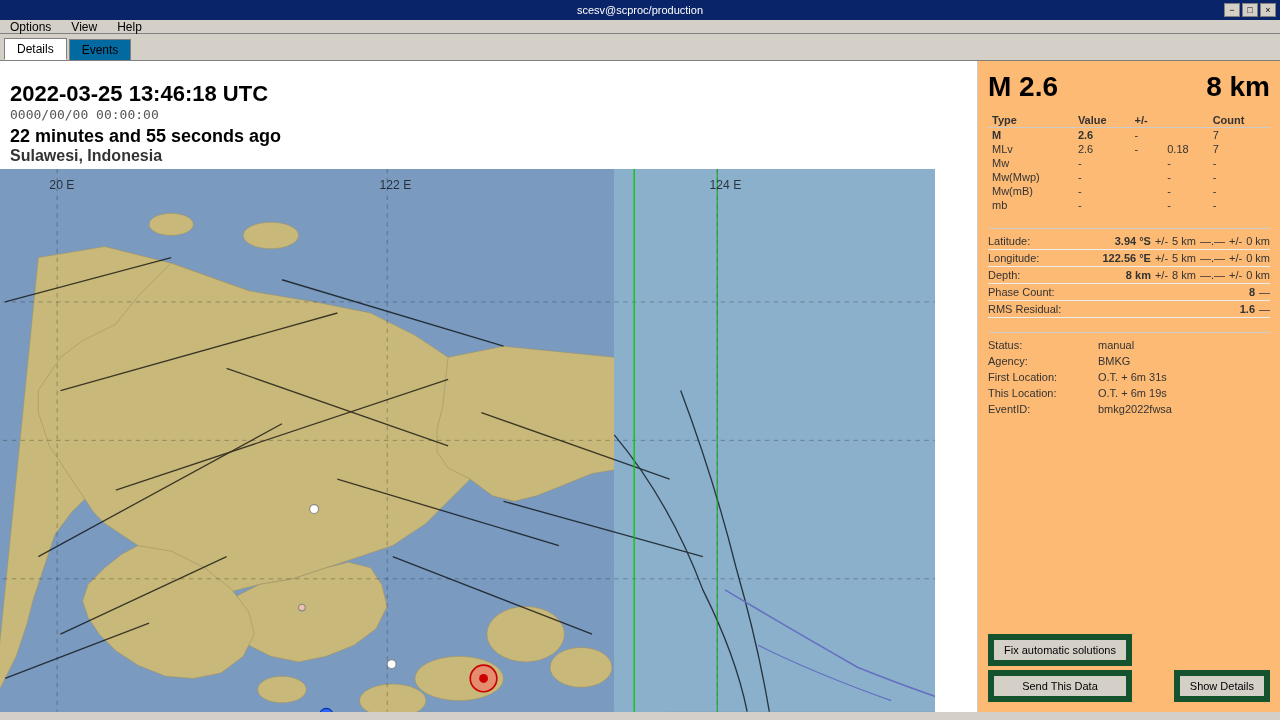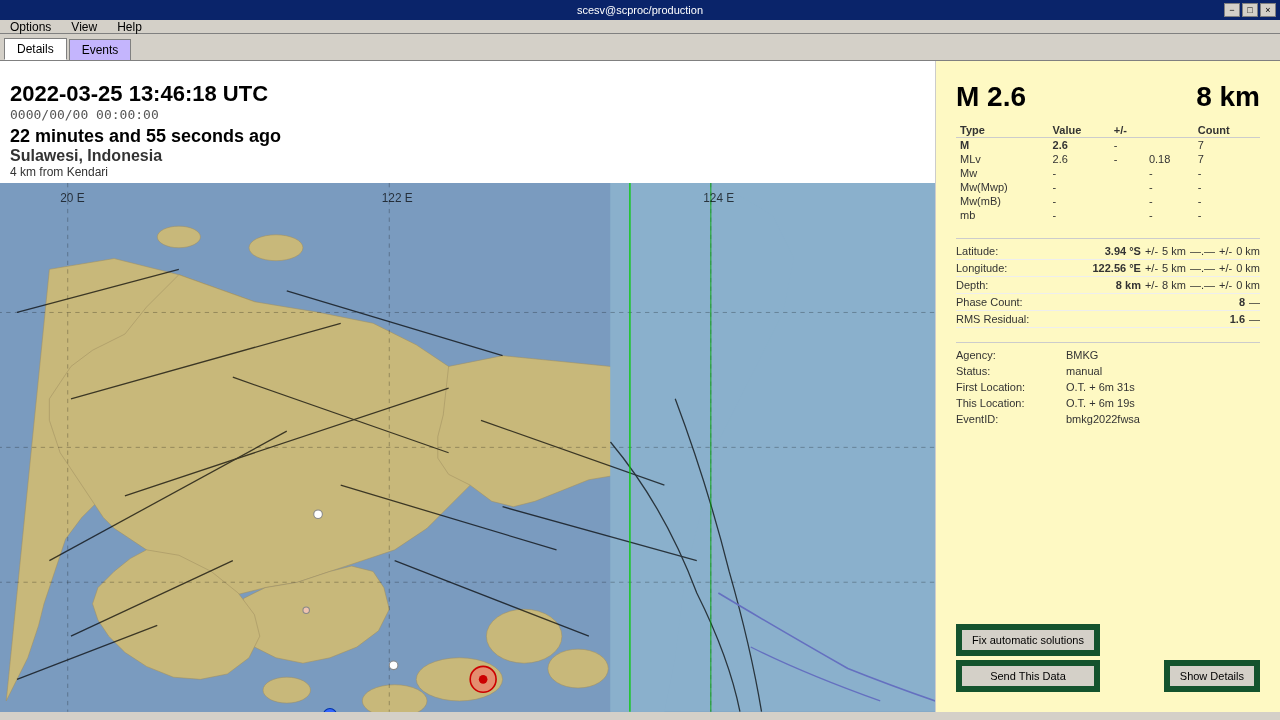--- a/index.html
+++ b/index.html
@@ -60,21 +60,21 @@
       padding: 4px 4px 0 4px;
       height: 26px;
       align-items: flex-end;
     }
     .tab {
       padding: 3px 12px;
       border: 1px solid #808080;
       border-bottom: none;
       cursor: pointer;
       font-size: 12px;
-      background: #c4b5fd;
+      background: #0369a1;
       margin-right: 2px;
     }
     .tab.active {
       background: #ffffff;
       border-bottom: 1px solid white;
       z-index: 1;
     }
 
     
     .main-content {
@@ -135,25 +135,26 @@
 
     
     .map-svg {
       width: 100%;
       height: 100%;
     }
 
     
     .right-panel {
       flex: 1;
-      background: #fef9c3;
+      background: #fdba74;
       border-left: 1px solid #ccc;
-      padding: 20px;
+      padding: 10px;
       display: flex;
       flex-direction: column;
+      margin-left: 42px;
     }
 
     .magnitude-row {
       display: flex;
       justify-content: space-between;
       align-items: baseline;
       margin-bottom: 10px;
     }
     .magnitude-value {
       font-size: 28px;
@@ -274,21 +275,20 @@
 
 <div class="main-content">
 
   <div class="left-panel">
 
     <div class="info-header">
       <div class="primary-time">2022-03-25 13:46:18 UTC</div>
       <div class="secondary-time">0000/00/00  00:00:00</div>
       <div class="ago-text">22 minutes and 55 seconds ago</div>
       <div class="location-region">Sulawesi, Indonesia</div>
-      <div class="location-distance">4 km from Kendari</div>
     </div>
 
     <div class="map-container">
       <svg class="map-svg" viewBox="0 0 935 490" preserveAspectRatio="xMidYMid slice">
 
         <rect width="935" height="490" fill="#7a9bbf"></rect>
 
         <polygon points="80,80 140,70 200,85 270,110 310,130 330,160 310,185 280,200 250,210 220,220 190,235 170,250 150,270 130,290 110,310 95,330 85,360 75,390 70,410 60,440 50,460 40,480" fill="#c8b87a" stroke="#a09060" stroke-width="0.5"></polygon>
 
         <polygon points="200,85 270,110 330,120 380,130 420,150 450,170 480,190 500,210 510,240 490,260 470,280 450,300 430,320 400,340 370,350 340,360 310,370 280,375 260,380 240,385 220,380 210,370 200,360 185,350 170,340 155,330 140,320 130,310 120,295 110,280 100,265 90,250 85,235 80,220 80,200 90,185 100,170 120,155 150,140 170,115 200,85" fill="#c8b87a" stroke="#a09060" stroke-width="0.5"></polygon>
@@ -480,26 +480,26 @@
           <span class="coords-value-main">1.6</span>
           <span>—</span>
         </span>
       </div>
     </div>
 
     <hr class="divider-line">
 
     <div class="agency-section">
       <div class="agency-row">
+        <span class="agency-label">Status:</span>
+        <span class="agency-value">manual</span>
+      </div>
+      <div class="agency-row">
         <span class="agency-label">Agency:</span>
         <span class="agency-value">BMKG</span>
-      </div>
-      <div class="agency-row">
-        <span class="agency-label">Status:</span>
-        <span class="agency-value">manual</span>
       </div>
       <div class="agency-row">
         <span class="agency-label">First Location:</span>
         <span class="agency-value">O.T. + 6m 31s</span>
       </div>
       <div class="agency-row">
         <span class="agency-label">This Location:</span>
         <span class="agency-value">O.T. + 6m 19s</span>
       </div>
       <div class="agency-row">

